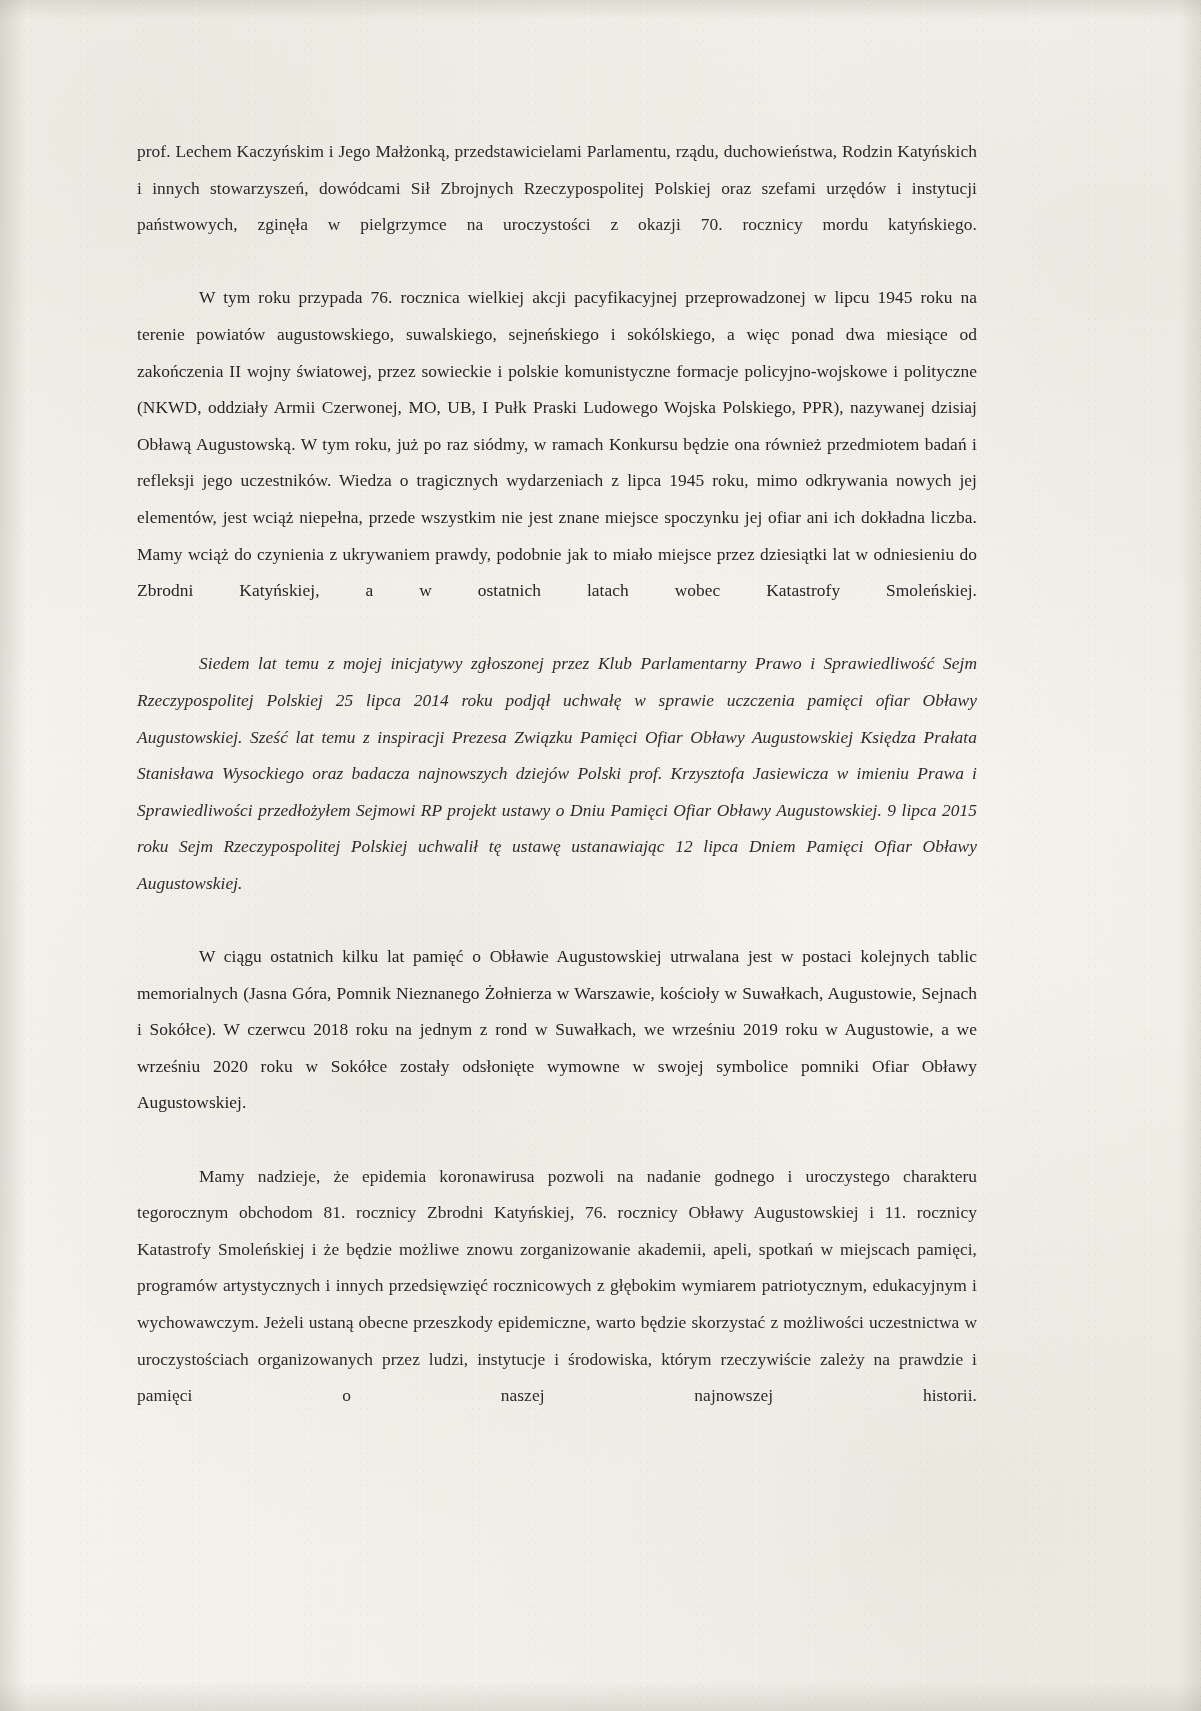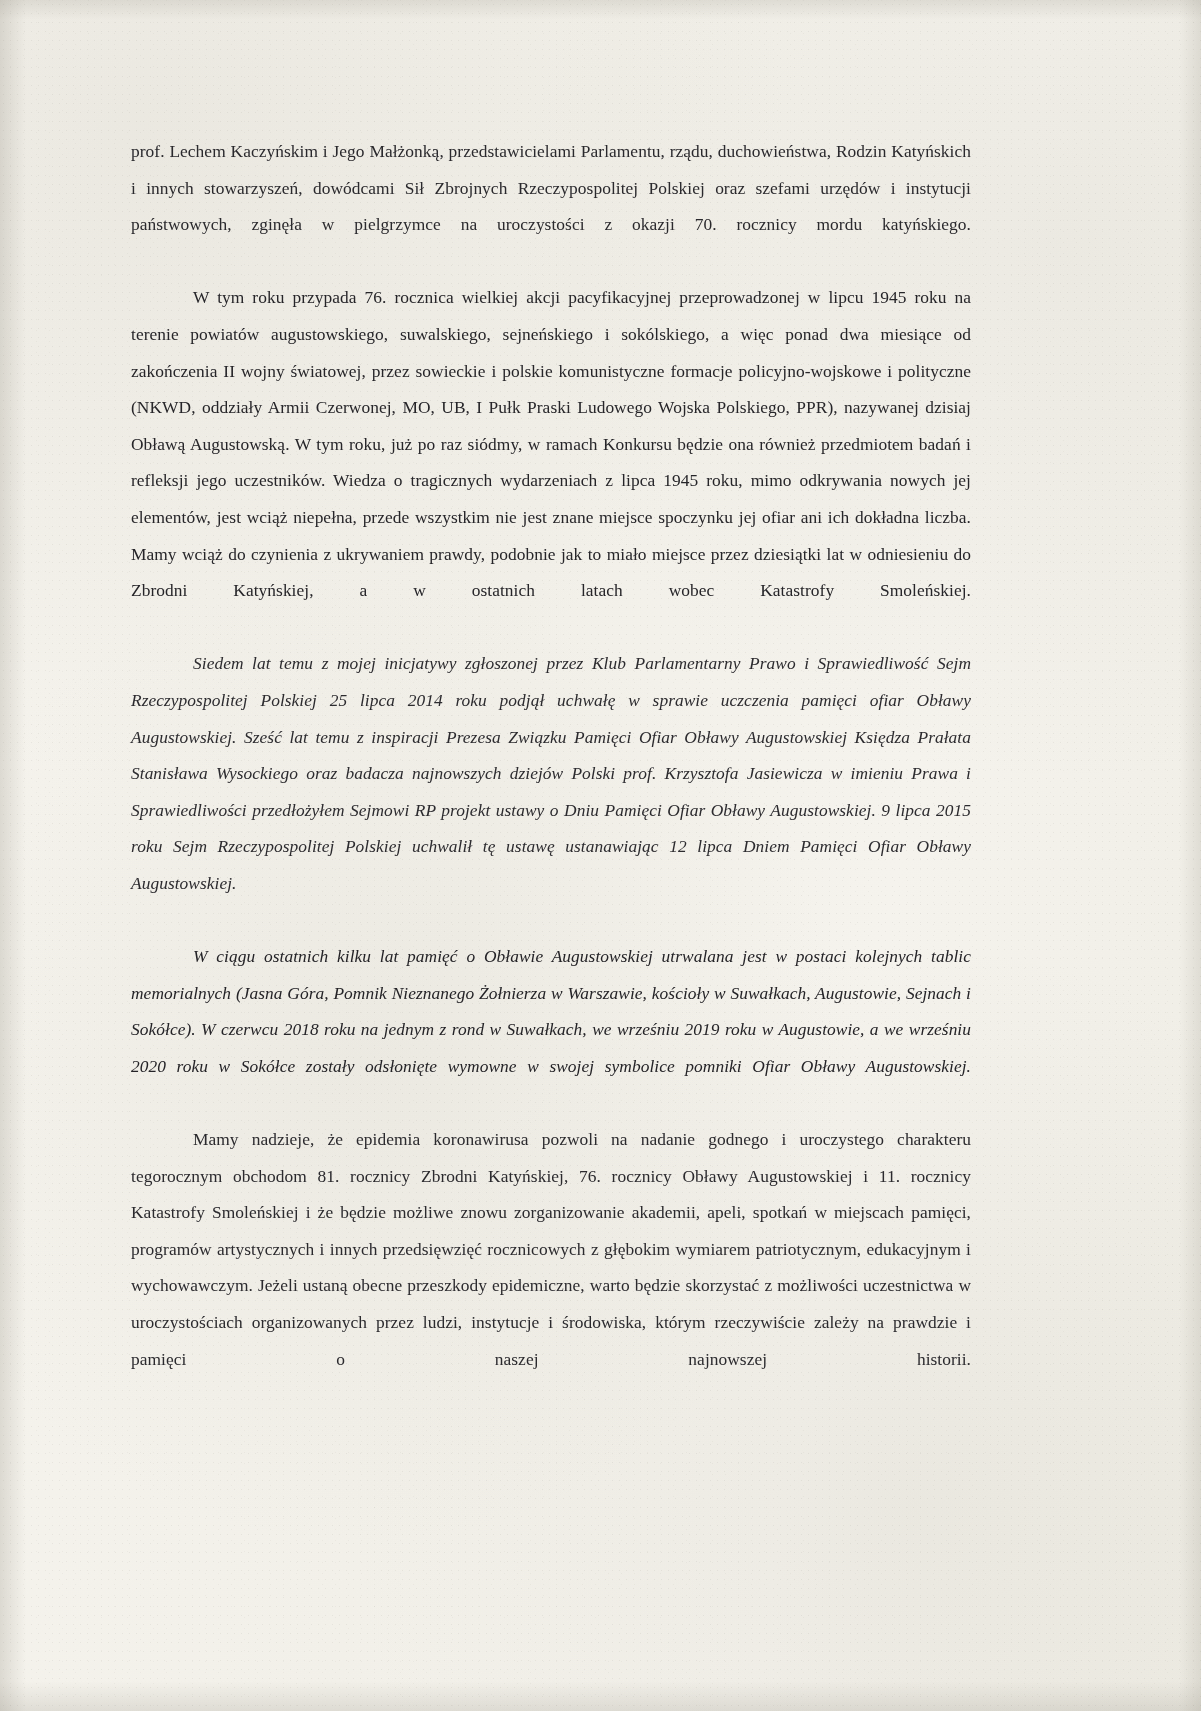--- a/index.html
+++ b/index.html
@@ -50,21 +50,21 @@
     opacity: .30;
     background-image:
       radial-gradient(rgba(120,116,104,0.35) 0.6px, transparent 0.7px),
       radial-gradient(rgba(130,126,114,0.25) 0.5px, transparent 0.6px);
     background-size: 7px 9px, 13px 11px;
     background-position: 0 0, 4px 6px;
   }
 
   .doc-body {
     position: absolute;
-    left: 131px;
+    left: 137px;
     top: 133px;
     width: 840px;
   }
 
   p.para {
     margin: 0 0 0 0;
     font-family: "Liberation Serif", "DejaVu Serif", serif;
     font-size: 17.4px;
     line-height: 36.6px;
     color: #27262a;
@@ -75,21 +75,21 @@
   }
 
   p.indented {
     text-indent: 62px;
   }
 
   
   p.tone-a { color: #2a292d; }
   p.tone-b { color: #262529; }
   p.tone-c { color: #2c2b2f; font-style: italic; }
-  p.tone-d { color: #242327; font-style: italic; }
+  p.tone-d { color: #242327; }
   p.tone-e { color: #2b2a2e; }
 
   
   p.para::after {
     content: "";
     display: inline-block;
     width: 100%;
   }
 </style>
 </head>

